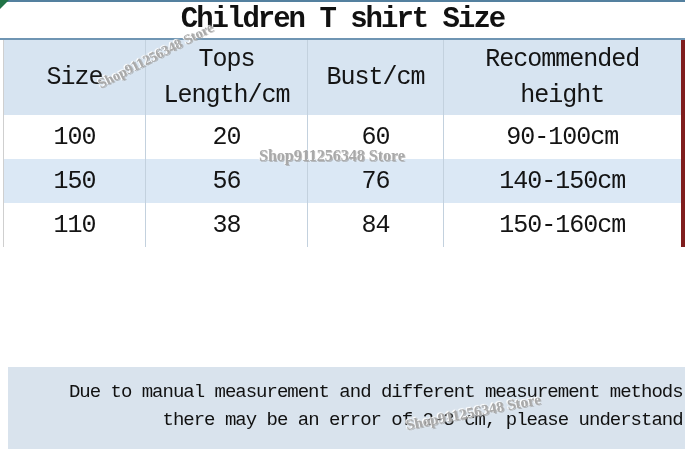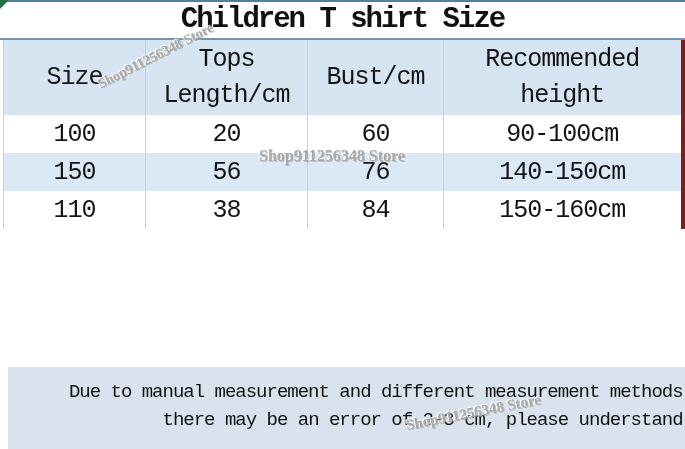--- a/index.html
+++ b/index.html
@@ -63,21 +63,21 @@
   }
   .size-table thead tr {
     height: 75px;
     background: #d7e4f1;
   }
   .size-table th {
     white-space: pre-line;
     line-height: 36px;
   }
   .size-table tbody tr {
-    height: 38px;
+    height: 44px;
     background: #ffffff;
   }
   .size-table tbody tr:nth-child(even) {
     background: #dbe8f5;
   }
   
   .footer-note {
     box-sizing: border-box;
     position: absolute;
     left: 8px; bottom: 0;

